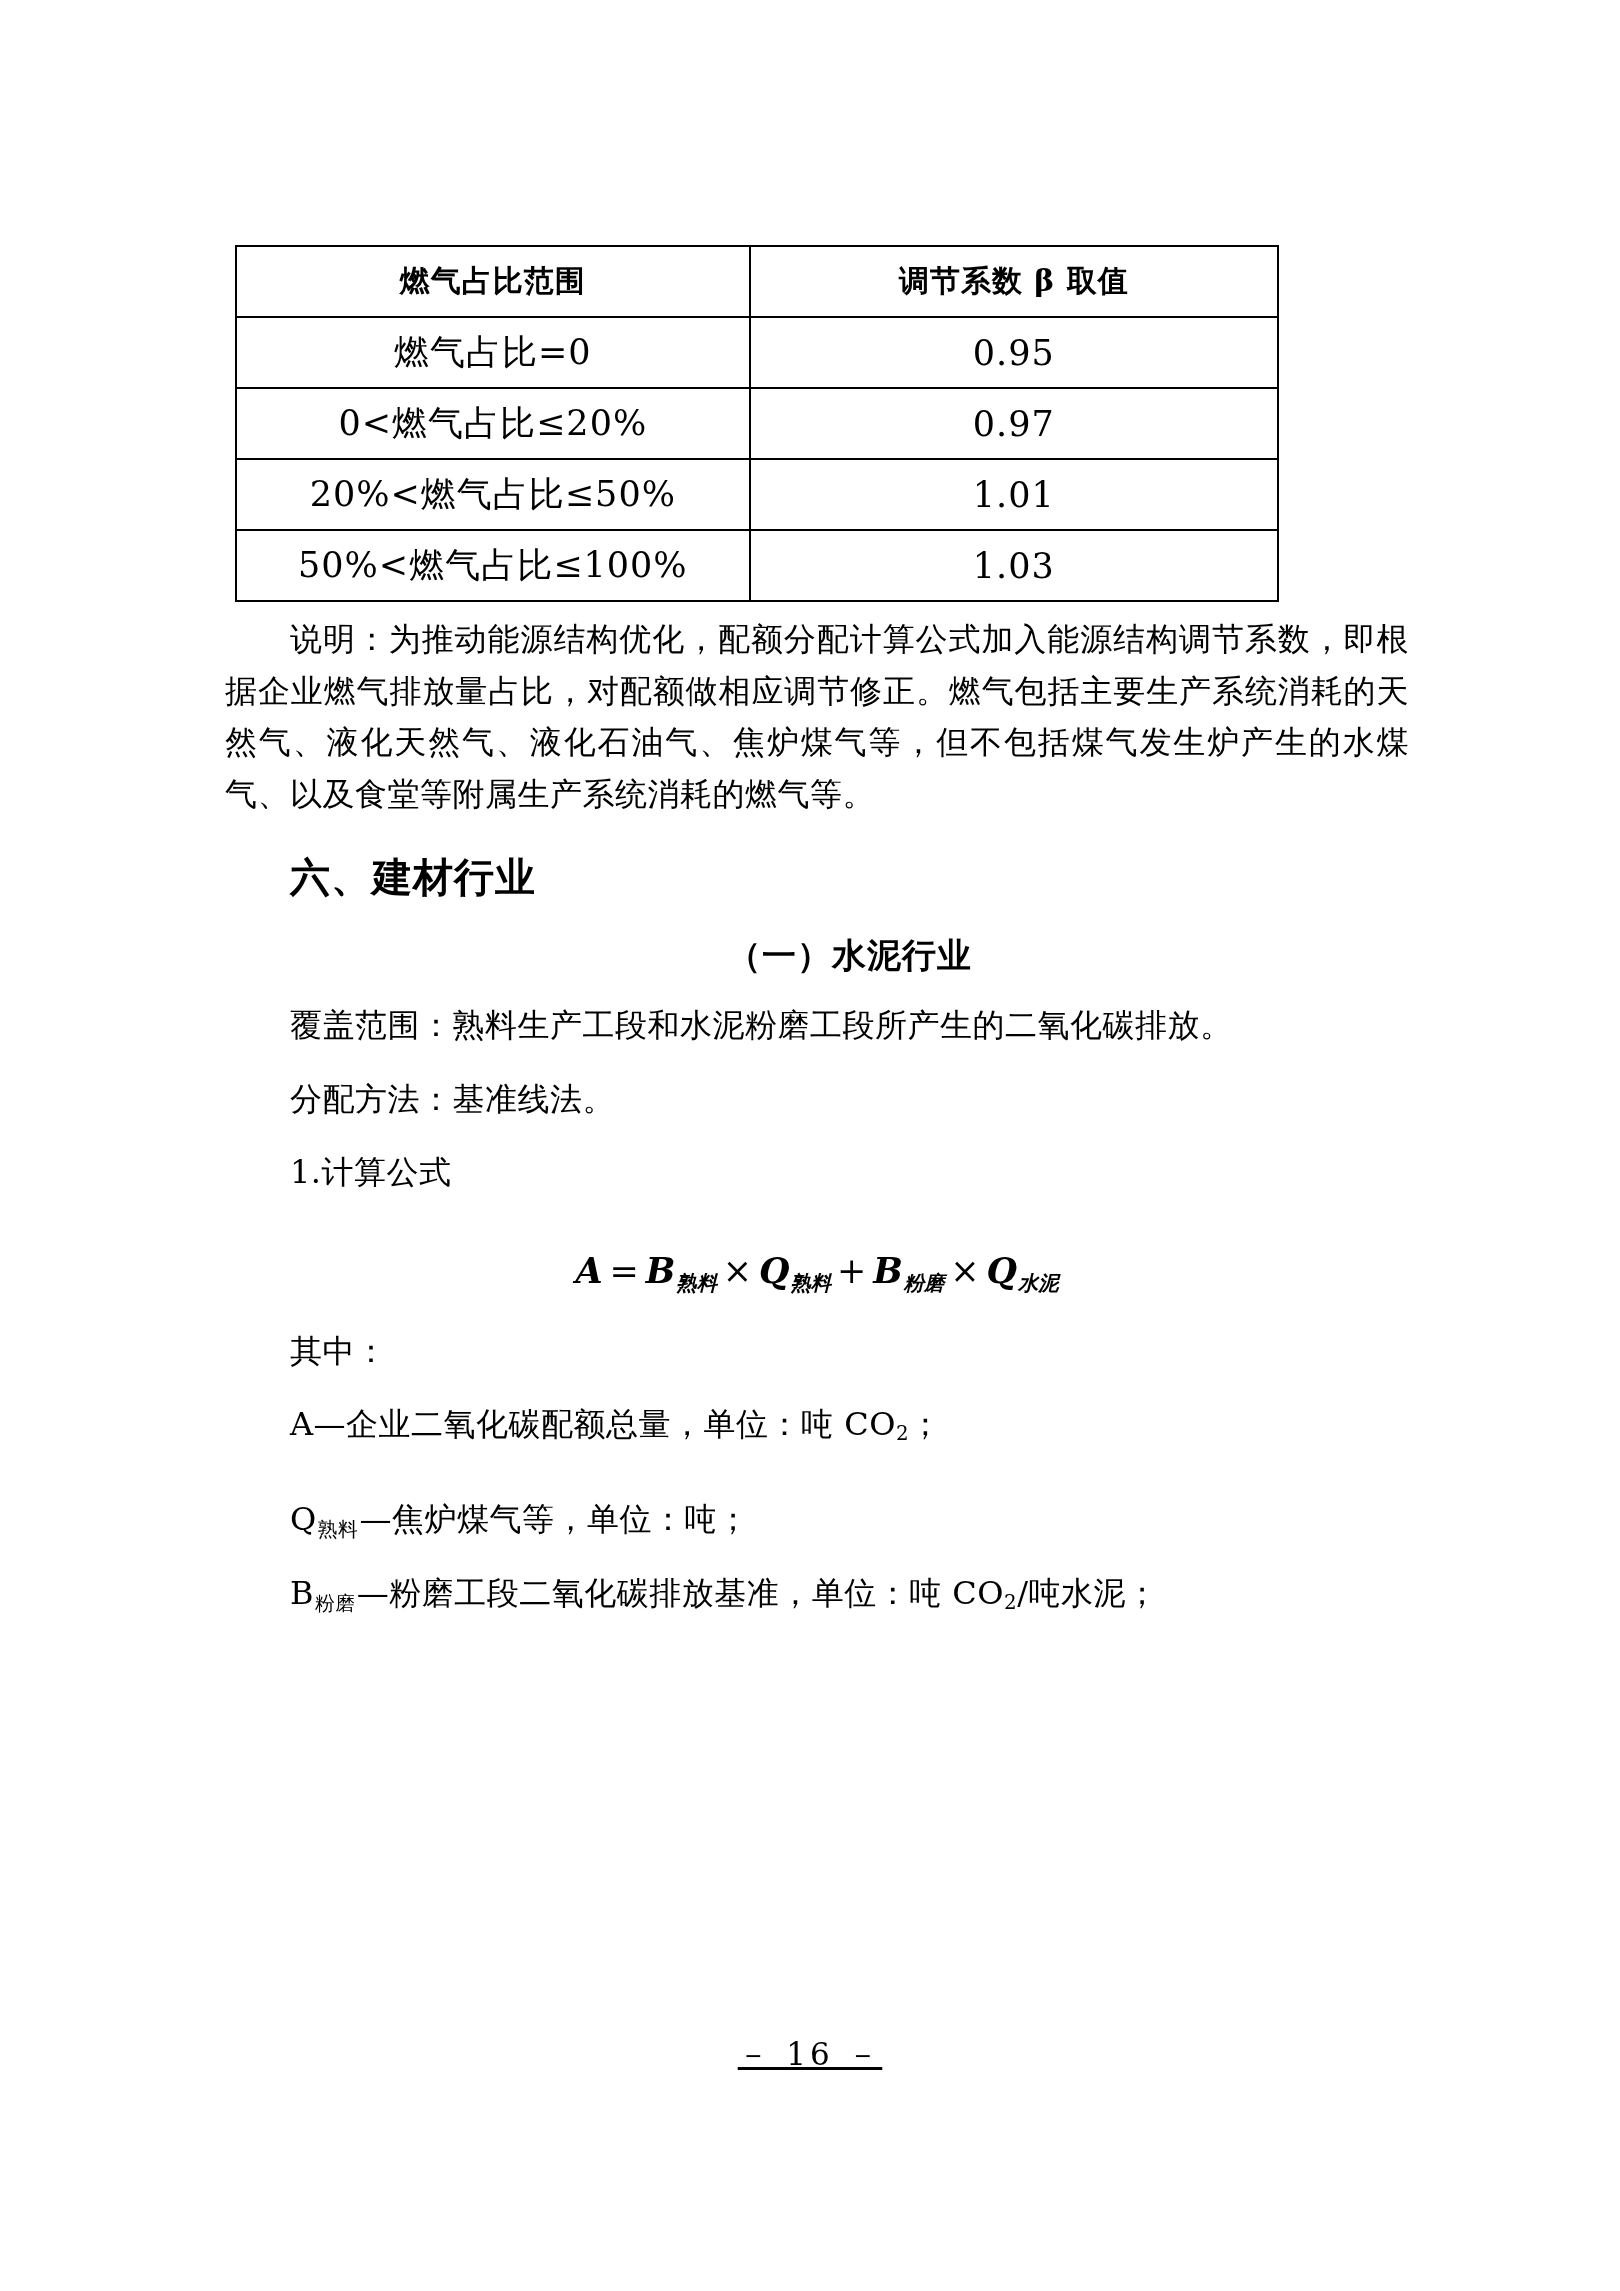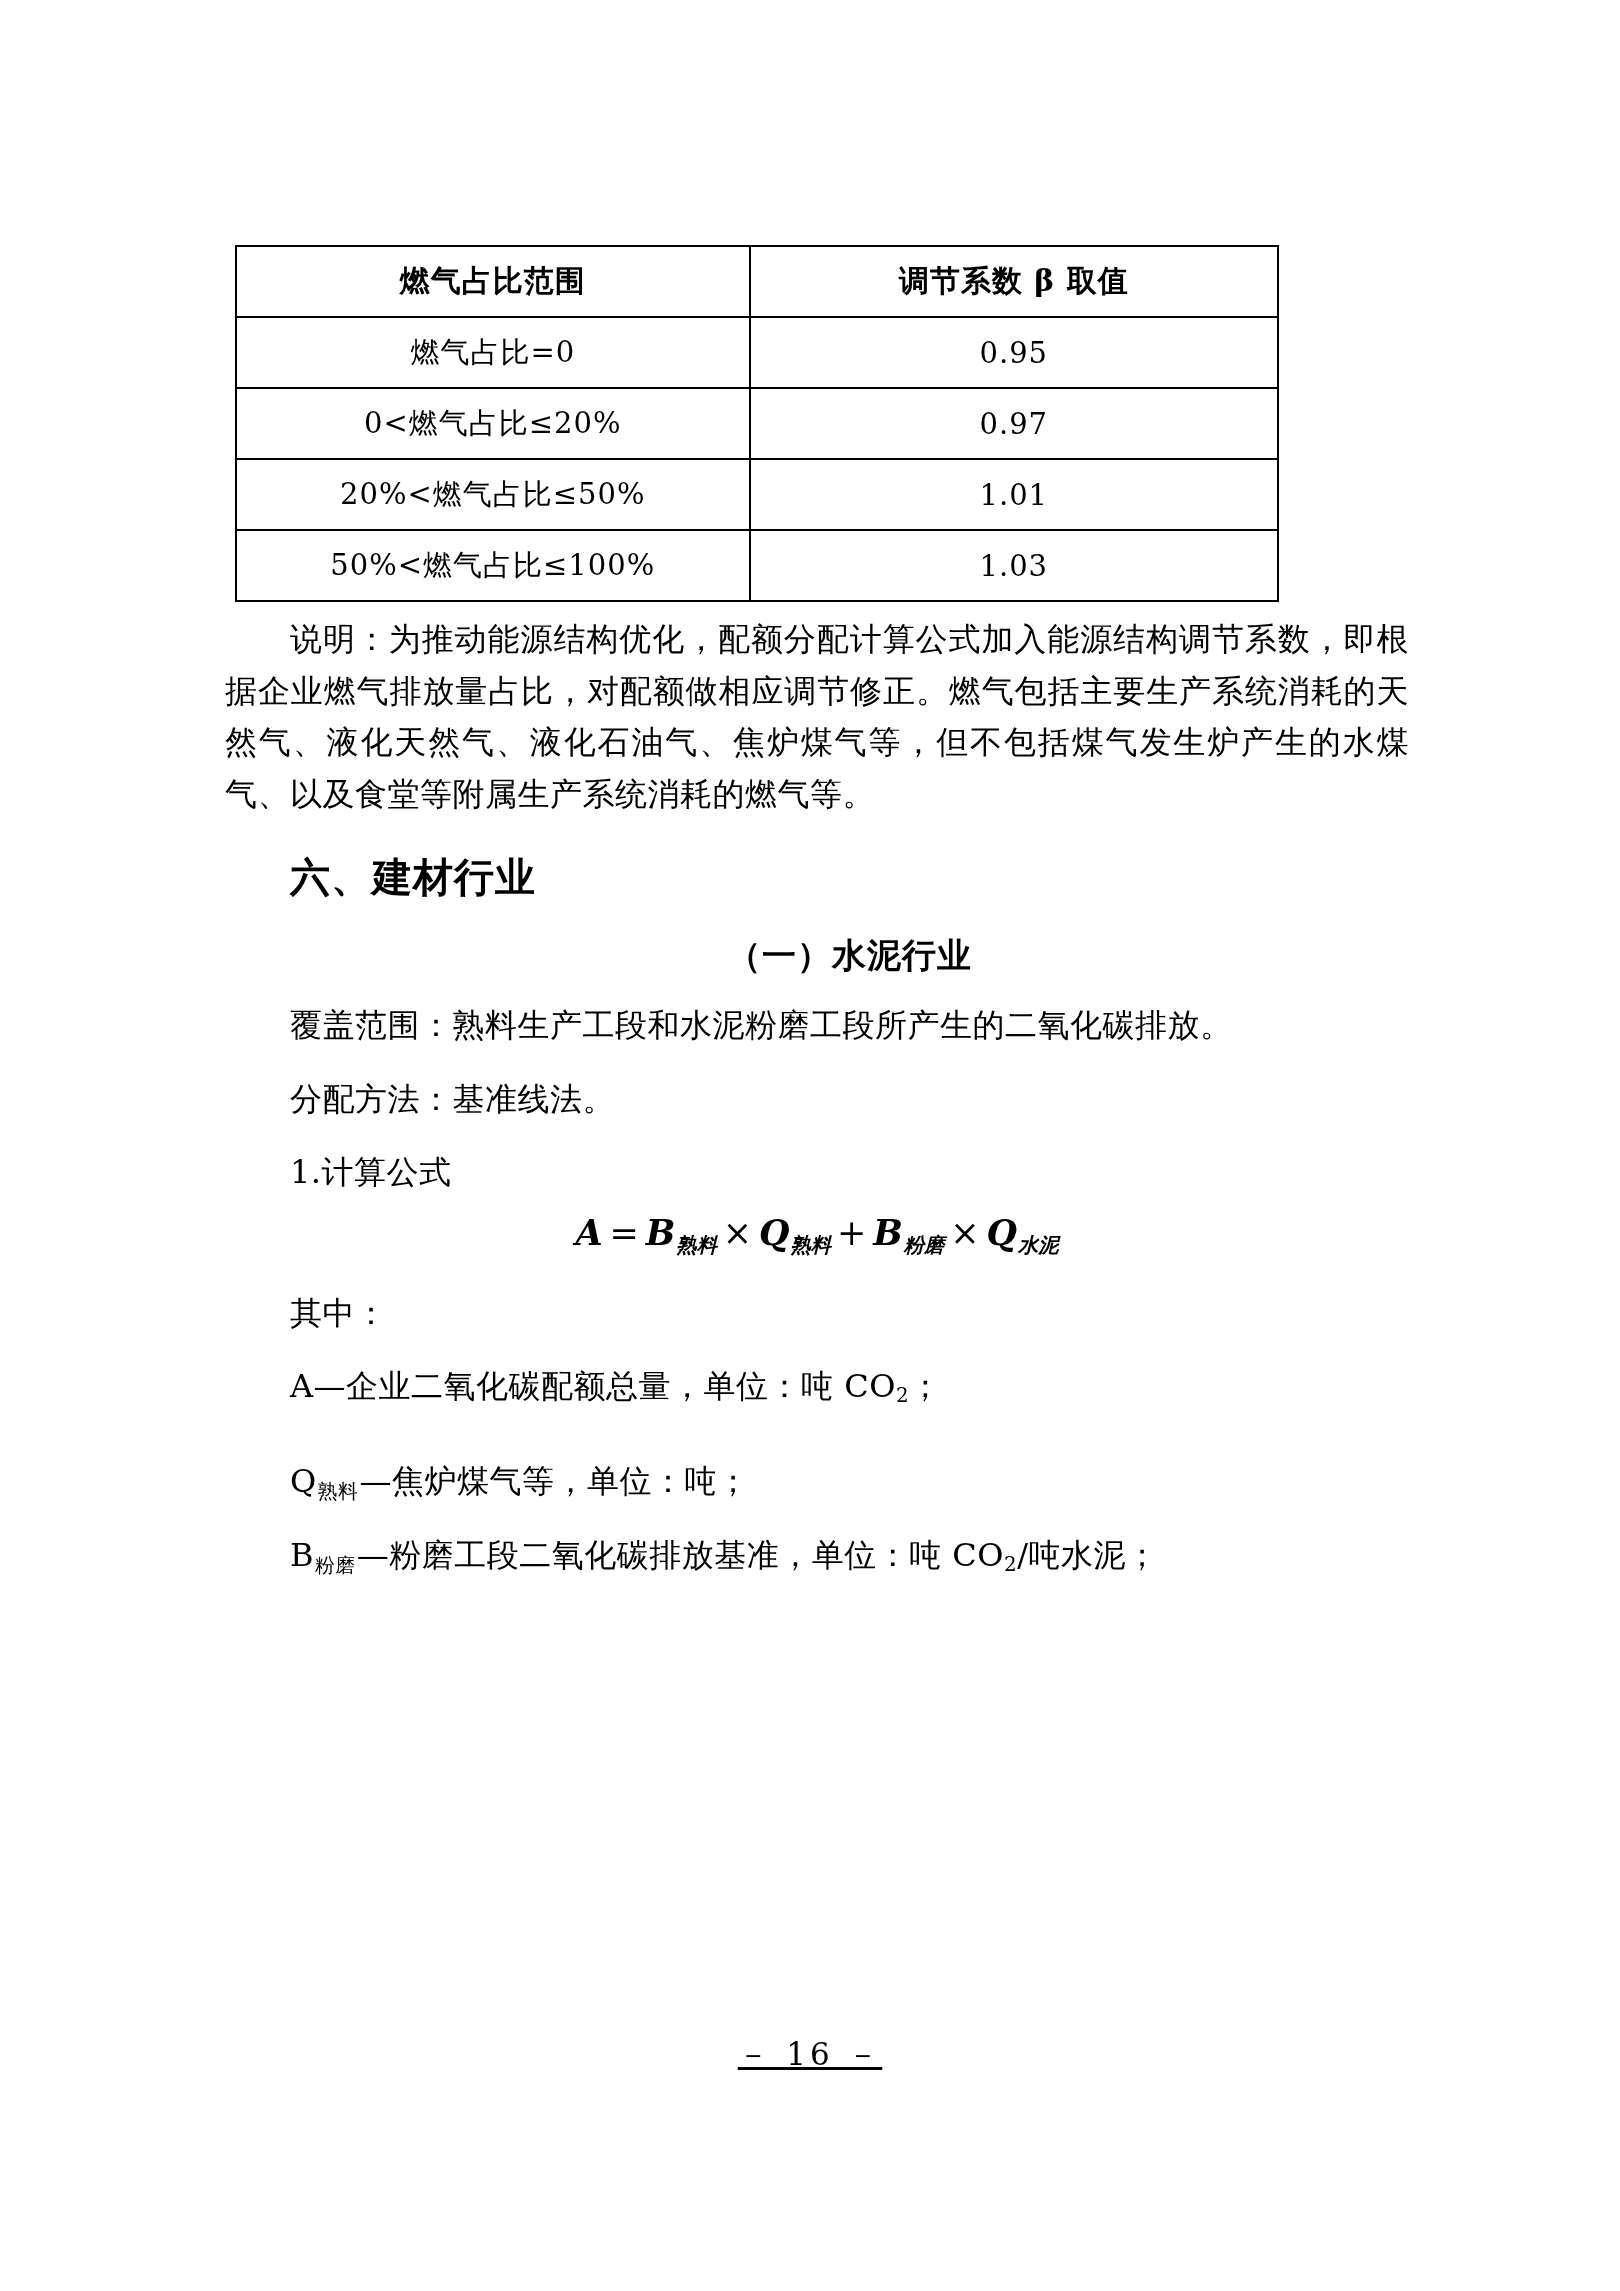--- a/index.html
+++ b/index.html
@@ -29,21 +29,21 @@
     border-collapse: collapse;
     width: 1034px;
     margin: 0 0 0 9.8px;
     table-layout: fixed;
   }
   table.beta-table td {
     border: 2px solid #000;
     height: 67px;
     text-align: center;
     vertical-align: middle;
-    font-size: 29px;
+    font-size: 35px;
     font-family: "DejaVu Serif", "Liberation Serif", serif;
     letter-spacing: 1px;
   }
   table.beta-table tr.head td {
     font-weight: bold;
     font-size: 30px;
   }
   table.beta-table td.col1 { width: 510px; }
   table.beta-table td.col2 { width: 524px; }
   .num {
@@ -78,21 +78,21 @@
     font-weight: bold;
     margin: 27.4px 0 0 0;
     text-indent: 65px;
     letter-spacing: 1px;
     text-align: center;
   }
 
   
   .formula {
     text-align: center;
-    margin: 13px 0 29px 0;
+    margin: 51px 0 29px 0;
     font-family: "DejaVu Serif", "Liberation Serif", serif;
     font-size: 35px;
     font-style: italic;
     font-weight: bold;
     letter-spacing: 1px;
   }
   .formula sub {
     font-size: 0.58em;
     font-style: italic;
     font-weight: bold;

